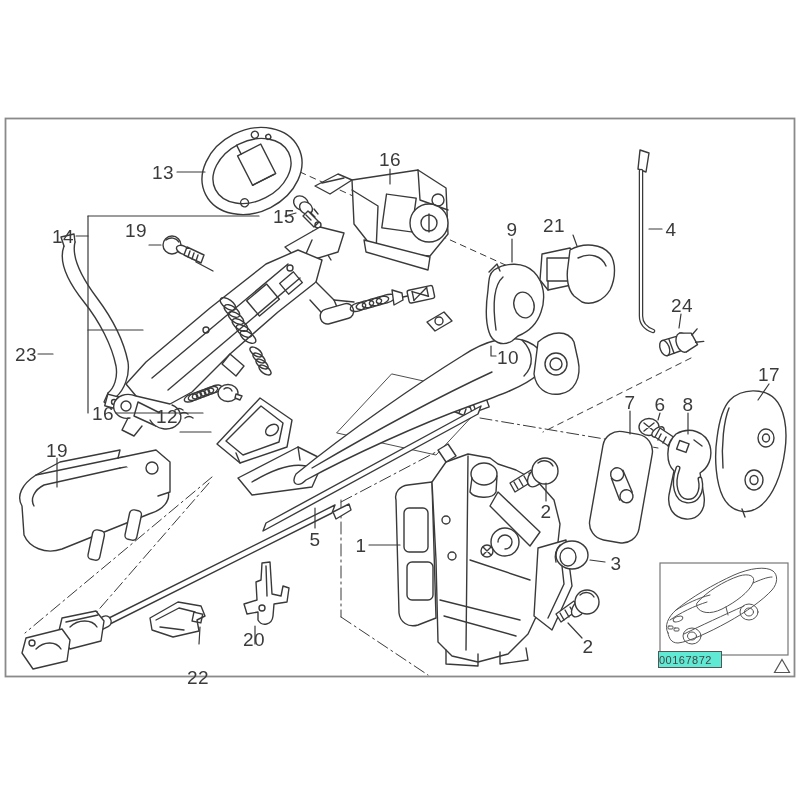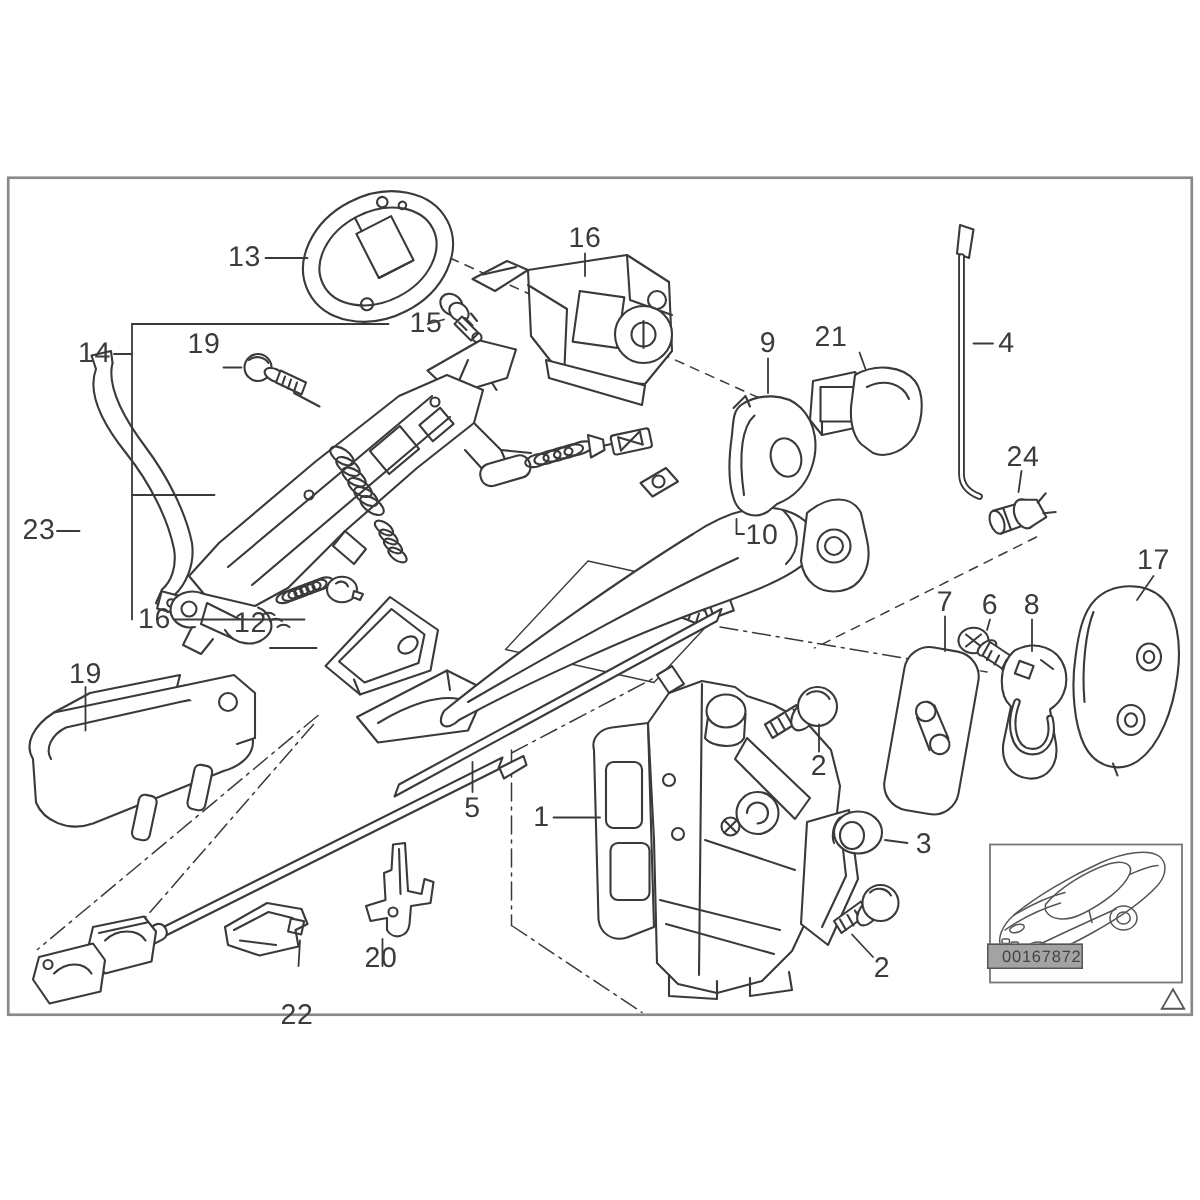--- a/index.html
+++ b/index.html
@@ -8,23 +8,23 @@
     font-family:"Liberation Sans", sans-serif; overflow:hidden;
   }
   .stage svg { position:absolute; left:0; top:0; }
   .callout {
     position:absolute; transform:translate(-50%,-50%);
     font-family:"Liberation Sans", sans-serif;
     font-size:19px; color:#3b3b3b; letter-spacing:.5px; white-space:nowrap;
     line-height:1;
   }
   .plate {
-    position:absolute; left:658px; top:629px; width:62px; height:15px;
-    border:1.5px solid #555; display:flex; align-items:center; justify-content:flex-end;
-    font-size:11px; color:#444; letter-spacing:.5px; background:#a3a3a3;
+    position:absolute; left:658px; top:651px; width:62px; height:15px;
+    border:1.5px solid #555; display:flex; align-items:center; justify-content:flex-start;
+    font-size:11px; color:#444; letter-spacing:.5px; background:#5eead4;
   }
 </style>
 </head>
 <body>
 
 <div class="stage">
 
 <svg width="800" height="800" viewBox="0 0 800 800">
 
   <rect x="5.5" y="118.5" width="789" height="558" fill="none" stroke="#8a8a8a" stroke-width="1.8"></rect>

